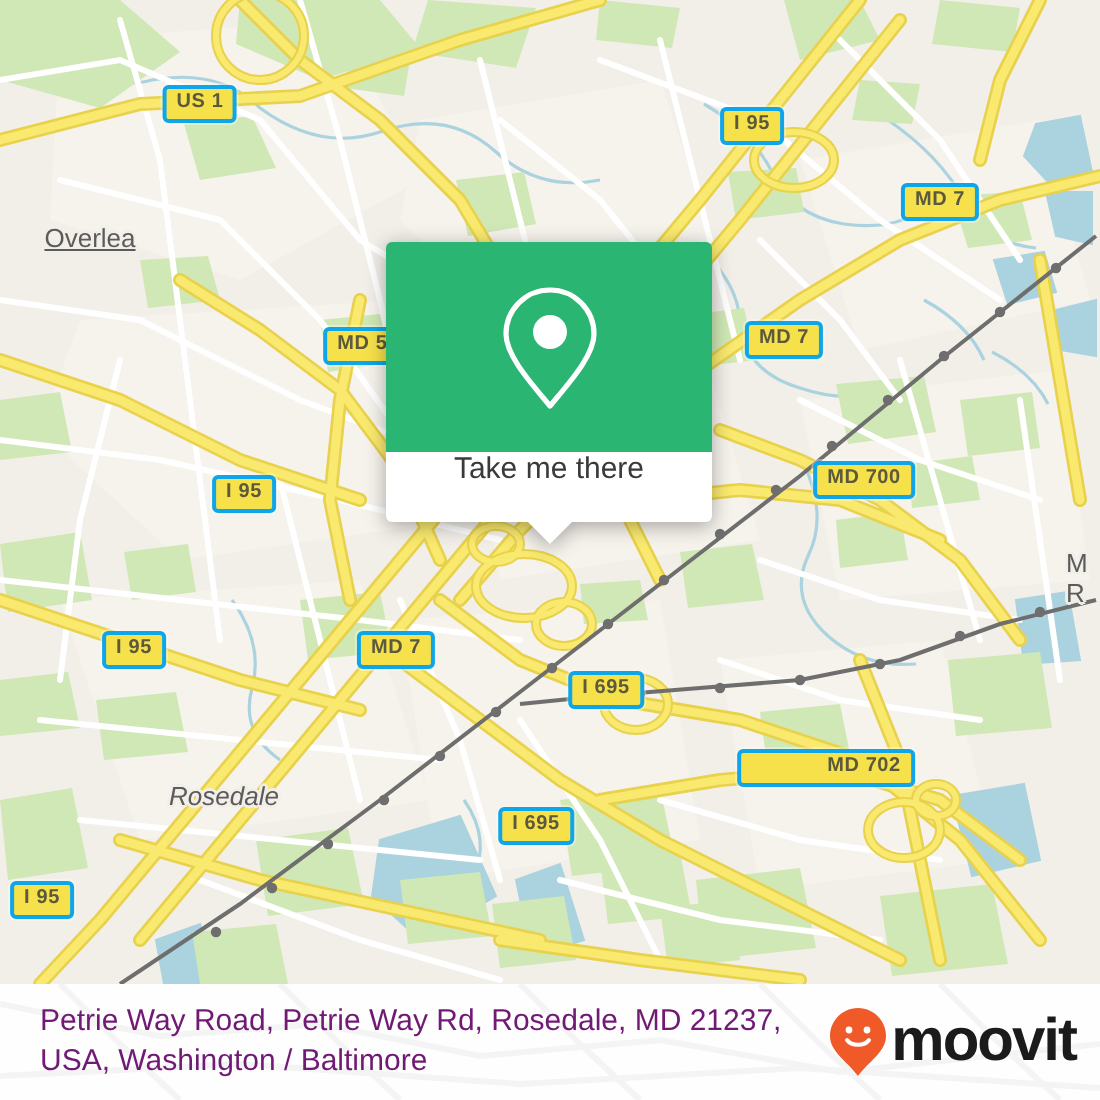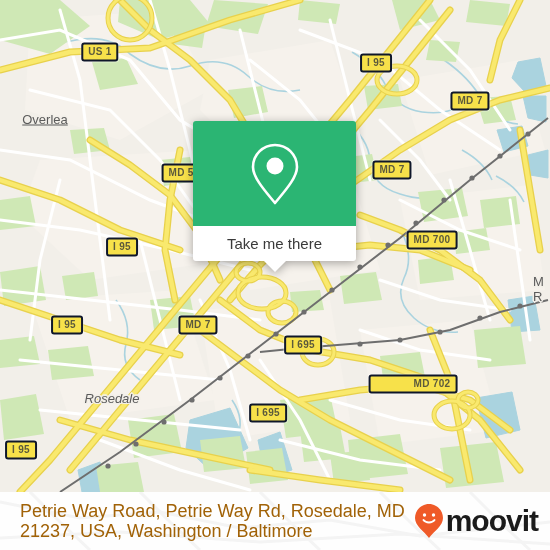--- a/index.html
+++ b/index.html
@@ -11,21 +11,21 @@
   #app{position:relative;width:550px;height:550px;overflow:hidden;}
 
   
   #map{position:absolute;left:0;top:0;width:550px;height:492px;overflow:hidden;background:#f2efe9;}
   #map svg{display:block;}
 
   
   .shield{
     position:absolute;
     background:#f7e14a;
-    border:2px solid #0f172a;
+    border:2px solid #0ea5e9;
     border-radius:3px;
     color:#5c5a3c;
     font-size:10px;
     font-weight:bold;
     letter-spacing:.3px;
     padding:1px 5px 2px 5px;
     line-height:12px;
     white-space:nowrap;
     transform:translate(-50%,-50%);
     box-shadow:0 0 0 1px rgba(255,255,255,.35);
@@ -57,42 +57,42 @@
   #callout{
     position:absolute;left:193px;top:121px;width:163px;
     filter:drop-shadow(0 2px 5px rgba(0,0,0,.33));
   }
   #callout-top{
     background:#2bb573;height:105px;border-radius:3px 3px 0 0;
     display:flex;align-items:center;justify-content:center;
   }
   #callout-bottom{
     background:#fff;height:35px;border-radius:0 0 3px 3px;
-    display:flex;align-items:center;justify-content:center;
+    display:flex;justify-content:center;
     position:relative;
   }
   #callout-label{font-size:15px;color:#3a3a3a;}
   #callout-tail{
     position:absolute;left:50%;bottom:-11px;margin-left:-11px;
     width:0;height:0;
     border-left:11px solid transparent;
     border-right:11px solid transparent;
     border-top:11px solid #fff;
   }
 
   
   #footer{
     position:absolute;left:0;top:492px;width:550px;height:58px;
     background:#fefefe;display:flex;align-items:center;
     box-sizing:border-box;padding:0 12px 0 20px;overflow:hidden;
   }
   #footer-watermark{position:absolute;left:0;top:0;width:550px;height:58px;opacity:1;}
   #footer-address{
     position:relative;z-index:2;
-    flex:1;font-size:18px;color:#a16207;line-height:20px;
+    flex:1;font-size:15px;color:#701a75;line-height:20px;
   }
   #moovit-logo{position:relative;z-index:2;display:flex;align-items:center;gap:2px;}
   #moovit-word{font-size:30px;color:#1b1b1b;letter-spacing:-1px;font-weight:bold;}
 </style>
 </head>
 <body>
 
 <div id="app">
 
   <div id="map">

